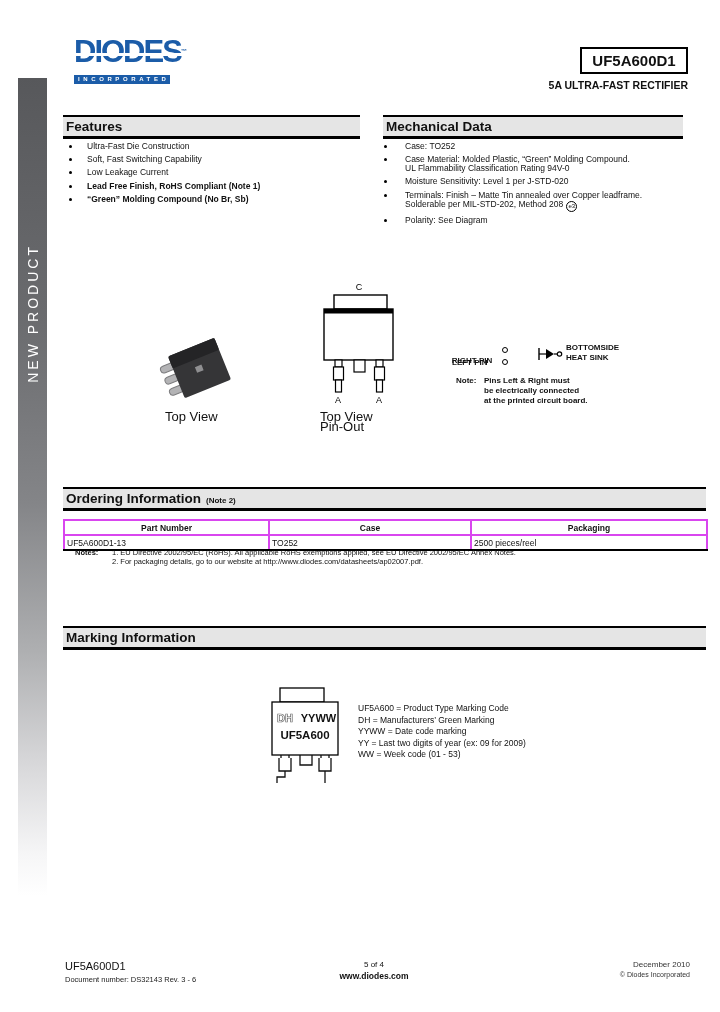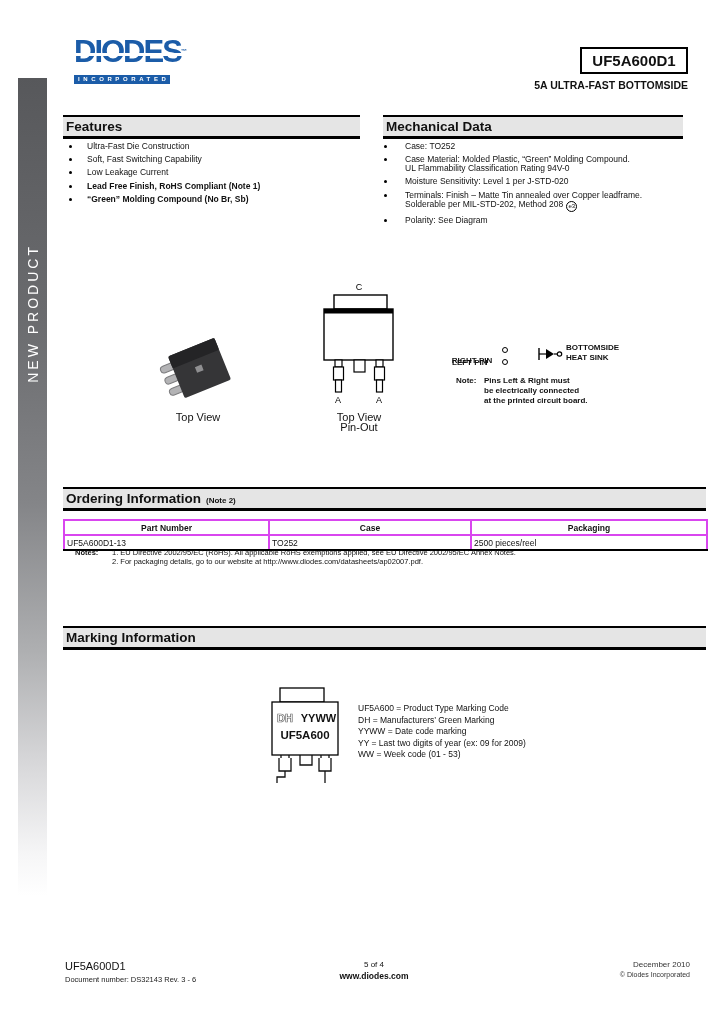--- a/index.html
+++ b/index.html
@@ -34,21 +34,21 @@
 
   
   .blist{list-style:none;margin:0;padding:0;font-size:8.5px;}
   .blist li{position:relative;padding-left:21px;margin:0 0 4.2px 0;line-height:9px;white-space:pre-line;}
   .blist li::before{content:"";position:absolute;left:3px;top:3px;width:3px;height:3px;background:#000;border-radius:50%;}
   .blist li.b{font-weight:bold;}
   .e3{display:inline-block;border:1px solid #000;border-radius:50%;width:9px;height:9px;
       font-size:6px;line-height:9px;text-align:center;margin-left:3px;vertical-align:-1px;}
 
   
-  .cap{font-size:11px;text-align:center;line-height:10px;}
+  .cap{font-size:13px;line-height:10px;}
   .pinlbl{font-size:8px;font-weight:bold;line-height:10px;}
   .ocirc{display:inline-block;width:4px;height:4px;border:1px solid #000;border-radius:50%;vertical-align:1px;}
 
   
   #ord-table{border-collapse:collapse;width:643px;font-size:8.5px;table-layout:fixed;}
   #ord-table th,#ord-table td{border:2px solid #d946ef;padding:1.5px 2px;height:10px;}
   #ord-table tr:last-child td{border-bottom:2.5px solid #000;}
   #ord-table th{font-weight:bold;}
   .notes{font-size:7.5px;line-height:9px;}
 
@@ -67,21 +67,21 @@
     <div class="vtxt">
         <span>NEW PRODUCT</span>
       </div>
   </div>
 
   <div id="logo" class="abs">
     <div class="word"><span>DIODES</span><span class="tm">™</span><span class="stripe"></span></div><br>
     <span class="inc">INCORPORATED</span>
   </div>
   <div id="pn-box" class="abs">UF5A600D1</div>
-  <div id="subtitle" class="abs">5A ULTRA-FAST BOTTOMSIDE</div>
+  <div id="subtitle" class="abs">5A ULTRA-FAST RECTIFIER</div>
 
   <div class="sec-head abs" style="left:63px;top:115px;width:297px;">
     <span class="t">Features</span>
   </div>
   <ul class="blist abs" style="left:66px;top:142px;width:295px;">
     <li>Ultra-Fast Die Construction</li>
     <li>Soft, Fast Switching Capability</li>
     <li>Low Leakage Current</li>
     <li class="b">Lead Free Finish, RoHS Compliant (Note 1)</li>
     <li class="b">“Green” Molding Compound (No Br, Sb)</li>

